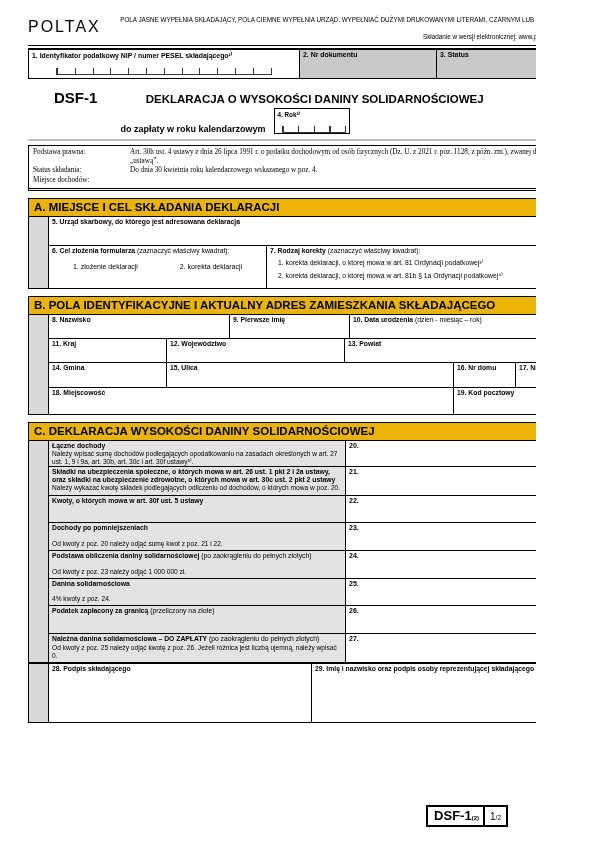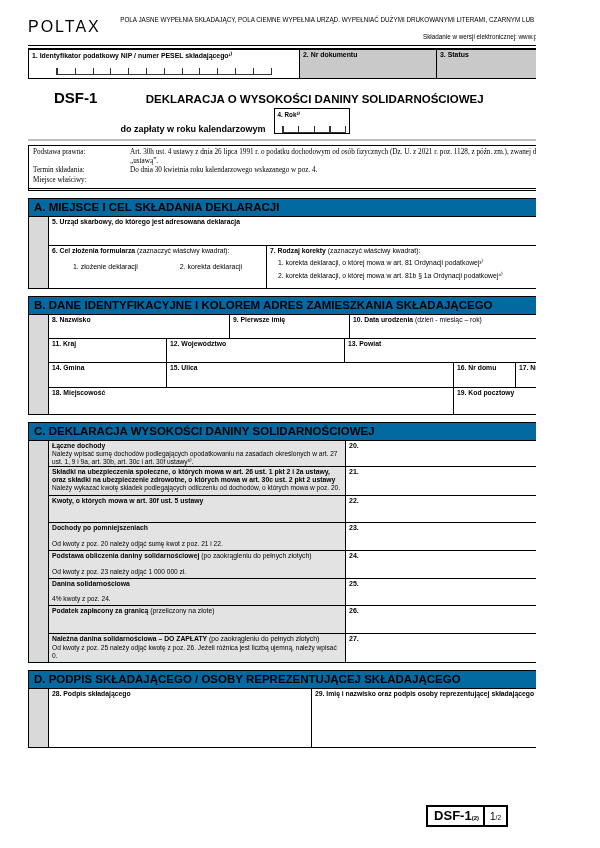--- a/index.html
+++ b/index.html
@@ -34,21 +34,21 @@
   .rok-label { font-size:6.3px; font-weight:bold; }
   .gray-rule { height:2px; background:#bfbfbf; margin-top:5px; }
 
   
   .legal { border:1px solid #000; border-bottom:3px double #000; margin-top:4px; padding:2px 4px 3px; font-size:7.2px; line-height:1.3; }
   .legal-row { display:flex;font-family:Liberation Serif, serif; }
   .legal-label { width:97px; flex:none; }
   .legal-value { flex:1; }
 
   
-  .sec-header { margin-top:7px; border:1.5px solid #000; border-bottom:none; background:#0369a1;
+  .sec-header { margin-top:7px; border:1.5px solid #000; border-bottom:none; background:#eab308;
                 font-weight:bold; font-size:11.5px; padding:2px 4px 3px 5px; }
   .sec-body { border:1.5px solid #000; display:flex; background:#fff; }
   .strip { width:19px; background:#d9d9d9; flex:none; }
   .fields { flex:1; display:flex; flex-direction:column; border-left:1px solid #000; }
   .frow { display:flex; }
   .frow + .frow { border-top:1px solid #000; }
   .fcell { box-sizing:border-box; padding:1px 3px; font-size:6.8px; background:#fff; }
   .fcell + .fcell { border-left:1px solid #000; }
   .flabel { font-weight:bold; }
   .fhint { font-weight:normal; }
@@ -119,25 +119,25 @@
       </div>
     </div>
     <div class="gray-rule"></div>
 
     <div class="legal">
       <div class="legal-row">
         <div class="legal-label">Podstawa prawna:</div>
         <div class="legal-value">Art. 30h ust. 4 ustawy z dnia 26 lipca 1991 r. o podatku dochodowym od osób fizycznych (Dz. U. z 2021 r. poz. 1128, z późn. zm.), zwanej dalej „ustawą”.</div>
       </div>
       <div class="legal-row">
-        <div class="legal-label">Termin składania:</div>
+        <div class="legal-label">Status składania:</div>
         <div class="legal-value">Do dnia 30 kwietnia roku kalendarzowego wskazanego w poz. 4.</div>
       </div>
       <div class="legal-row">
-        <div class="legal-label">Miejsce właściwy:</div>
+        <div class="legal-label">Miejsce dochodów:</div>
       </div>
     </div>
 
     <div class="sec-header">A. MIEJSCE I CEL SKŁADANIA DEKLARACJI</div>
     <div class="sec-body">
       <div class="strip"></div>
       <div class="fields">
         <div class="frow" style="height:28px">
           <div class="fcell grow">
             <span class="flabel">5. Urząd skarbowy, do którego jest adresowana deklaracja</span>
@@ -153,21 +153,21 @@
           </div>
           <div class="fcell grow">
             <span class="flabel">7. Rodzaj korekty </span><span class="fhint">(zaznaczyć właściwy kwadrat):</span>
             <div class="opt-line">1. korekta deklaracji, o której mowa w art. 81 Ordynacji podatkowej³⁾</div>
             <div class="opt-line">2. korekta deklaracji, o której mowa w art. 81b § 1a Ordynacji podatkowej⁴⁾</div>
           </div>
         </div>
       </div>
     </div>
 
-    <div class="sec-header">B. DANE IDENTYFIKACYJNE I KOLOREM ADRES ZAMIESZKANIA SKŁADAJĄCEGO</div>
+    <div class="sec-header">B. POLA IDENTYFIKACYJNE I AKTUALNY ADRES ZAMIESZKANIA SKŁADAJĄCEGO</div>
     <div class="sec-body">
       <div class="strip"></div>
       <div class="fields">
         <div class="frow" style="height:23px">
           <div class="fcell" style="width:180px"><span class="flabel">8. Nazwisko</span></div>
           <div class="fcell" style="width:120px"><span class="flabel">9. Pierwsze imię</span></div>
           <div class="fcell grow"><span class="flabel">10. Data urodzenia </span><span class="fhint">(dzień - miesiąc – rok)</span></div>
         </div>
         <div class="frow" style="height:23px">
           <div class="fcell" style="width:117px"><span class="flabel">11. Kraj</span></div>
@@ -282,21 +282,20 @@
           <div class="cvalue">
             <span class="cnum">27.</span>
             <span class="unit unit-top"></span>
             <span class="unit unit-bottom">zł</span>
           </div>
         </div>
 
       </div>
     </div>
 
-    <div class="sec-header">D. PODPIS SKŁADAJĄCEGO / OSOBY REPREZENTUJĄCEJ SKŁADAJĄCEGO</div>
     <div class="sec-body">
       <div class="strip"></div>
       <div class="fields">
         <div class="frow" style="height:58px">
           <div class="fcell" style="width:262px">
             <span class="flabel">28. Podpis składającego</span>
           </div>
           <div class="fcell grow">
             <span class="flabel">29. Imię i nazwisko oraz podpis osoby reprezentującej składającego</span>
           </div>

